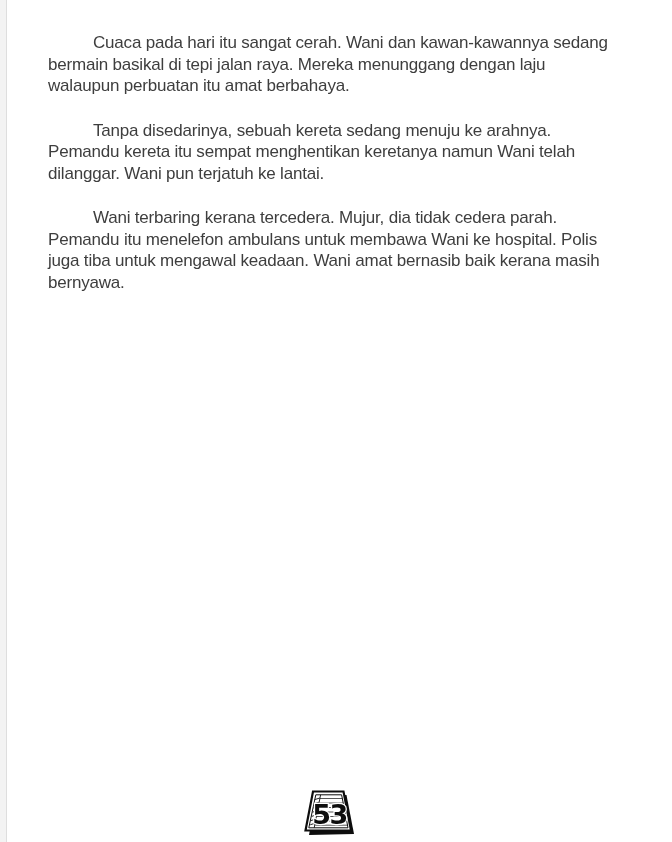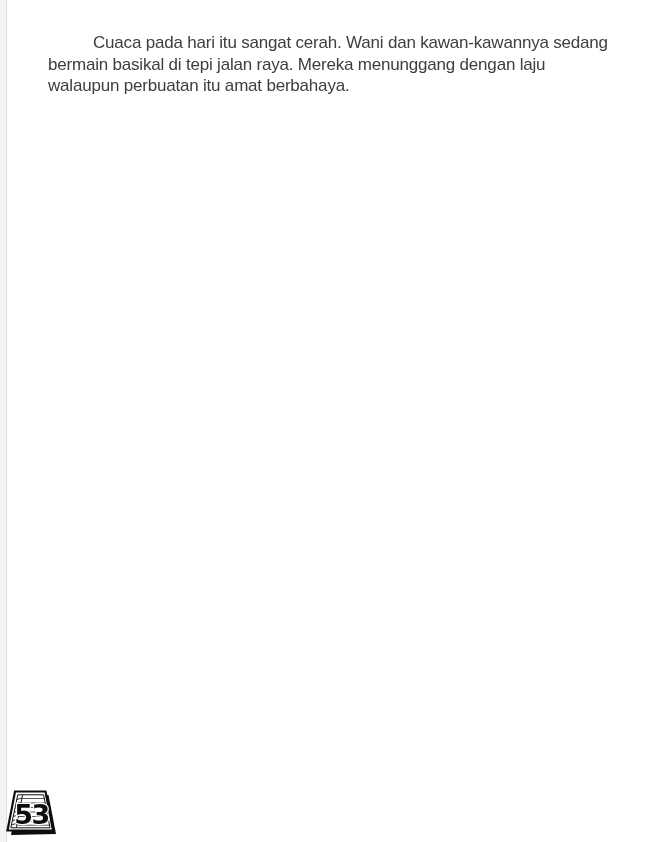--- a/index.html
+++ b/index.html
@@ -38,37 +38,45 @@
     margin: 0 0 23px 0;
     text-indent: 45px;
     white-space: pre-line; 
   }
   .footer {
     position: absolute;
     left: 0;
     right: 16px;
     bottom: 2px;
     display: flex;
+    justify-content: center;
   }
   .page-num-icon {
     display: block;
   }
   .page-num-icon text {
     font-family: "DejaVu Sans", sans-serif;
   }
 </style>
 </head>
 <body>
 
 <div class="page-edge"></div>
 
 <div class="content">
   <p>Cuaca pada hari itu sangat cerah. Wani dan kawan-kawannya sedang
 bermain basikal di tepi jalan raya. Mereka menunggang dengan laju
 walaupun perbuatan itu amat berbahaya.</p>
+  <p>Tanpa disedarinya, sebuah kereta sedang menuju ke arahnya.
+Pemandu kereta itu sempat menghentikan keretanya namun Wani telah
+dilanggar. Wani pun terjatuh ke lantai.</p>
+  <p>Wani terbaring kerana tercedera. Mujur, dia tidak cedera parah.
+Pemandu itu menelefon ambulans untuk membawa Wani ke hospital. Polis
+juga tiba untuk mengawal keadaan. Wani amat bernasib baik kerana masih
+bernyawa.</p>
 </div>
 
 <div class="footer">
   <svg class="page-num-icon" width="60" height="52" viewBox="0 0 60 52" aria-hidden="true">
 
     <polygon points="18,8 48.5,7 56,46 11,47" fill="#0d0d0d"></polygon>
 
     <polygon points="15,3.5 45.5,3.5 53,42.5 7.5,42.5" fill="#ffffff" stroke="#0d0d0d" stroke-width="2.2"></polygon>
 
     <polygon points="17.8,6.8 43.6,6.8 50,39.8 10.8,39.8" fill="none" stroke="#0d0d0d" stroke-width="1"></polygon>

